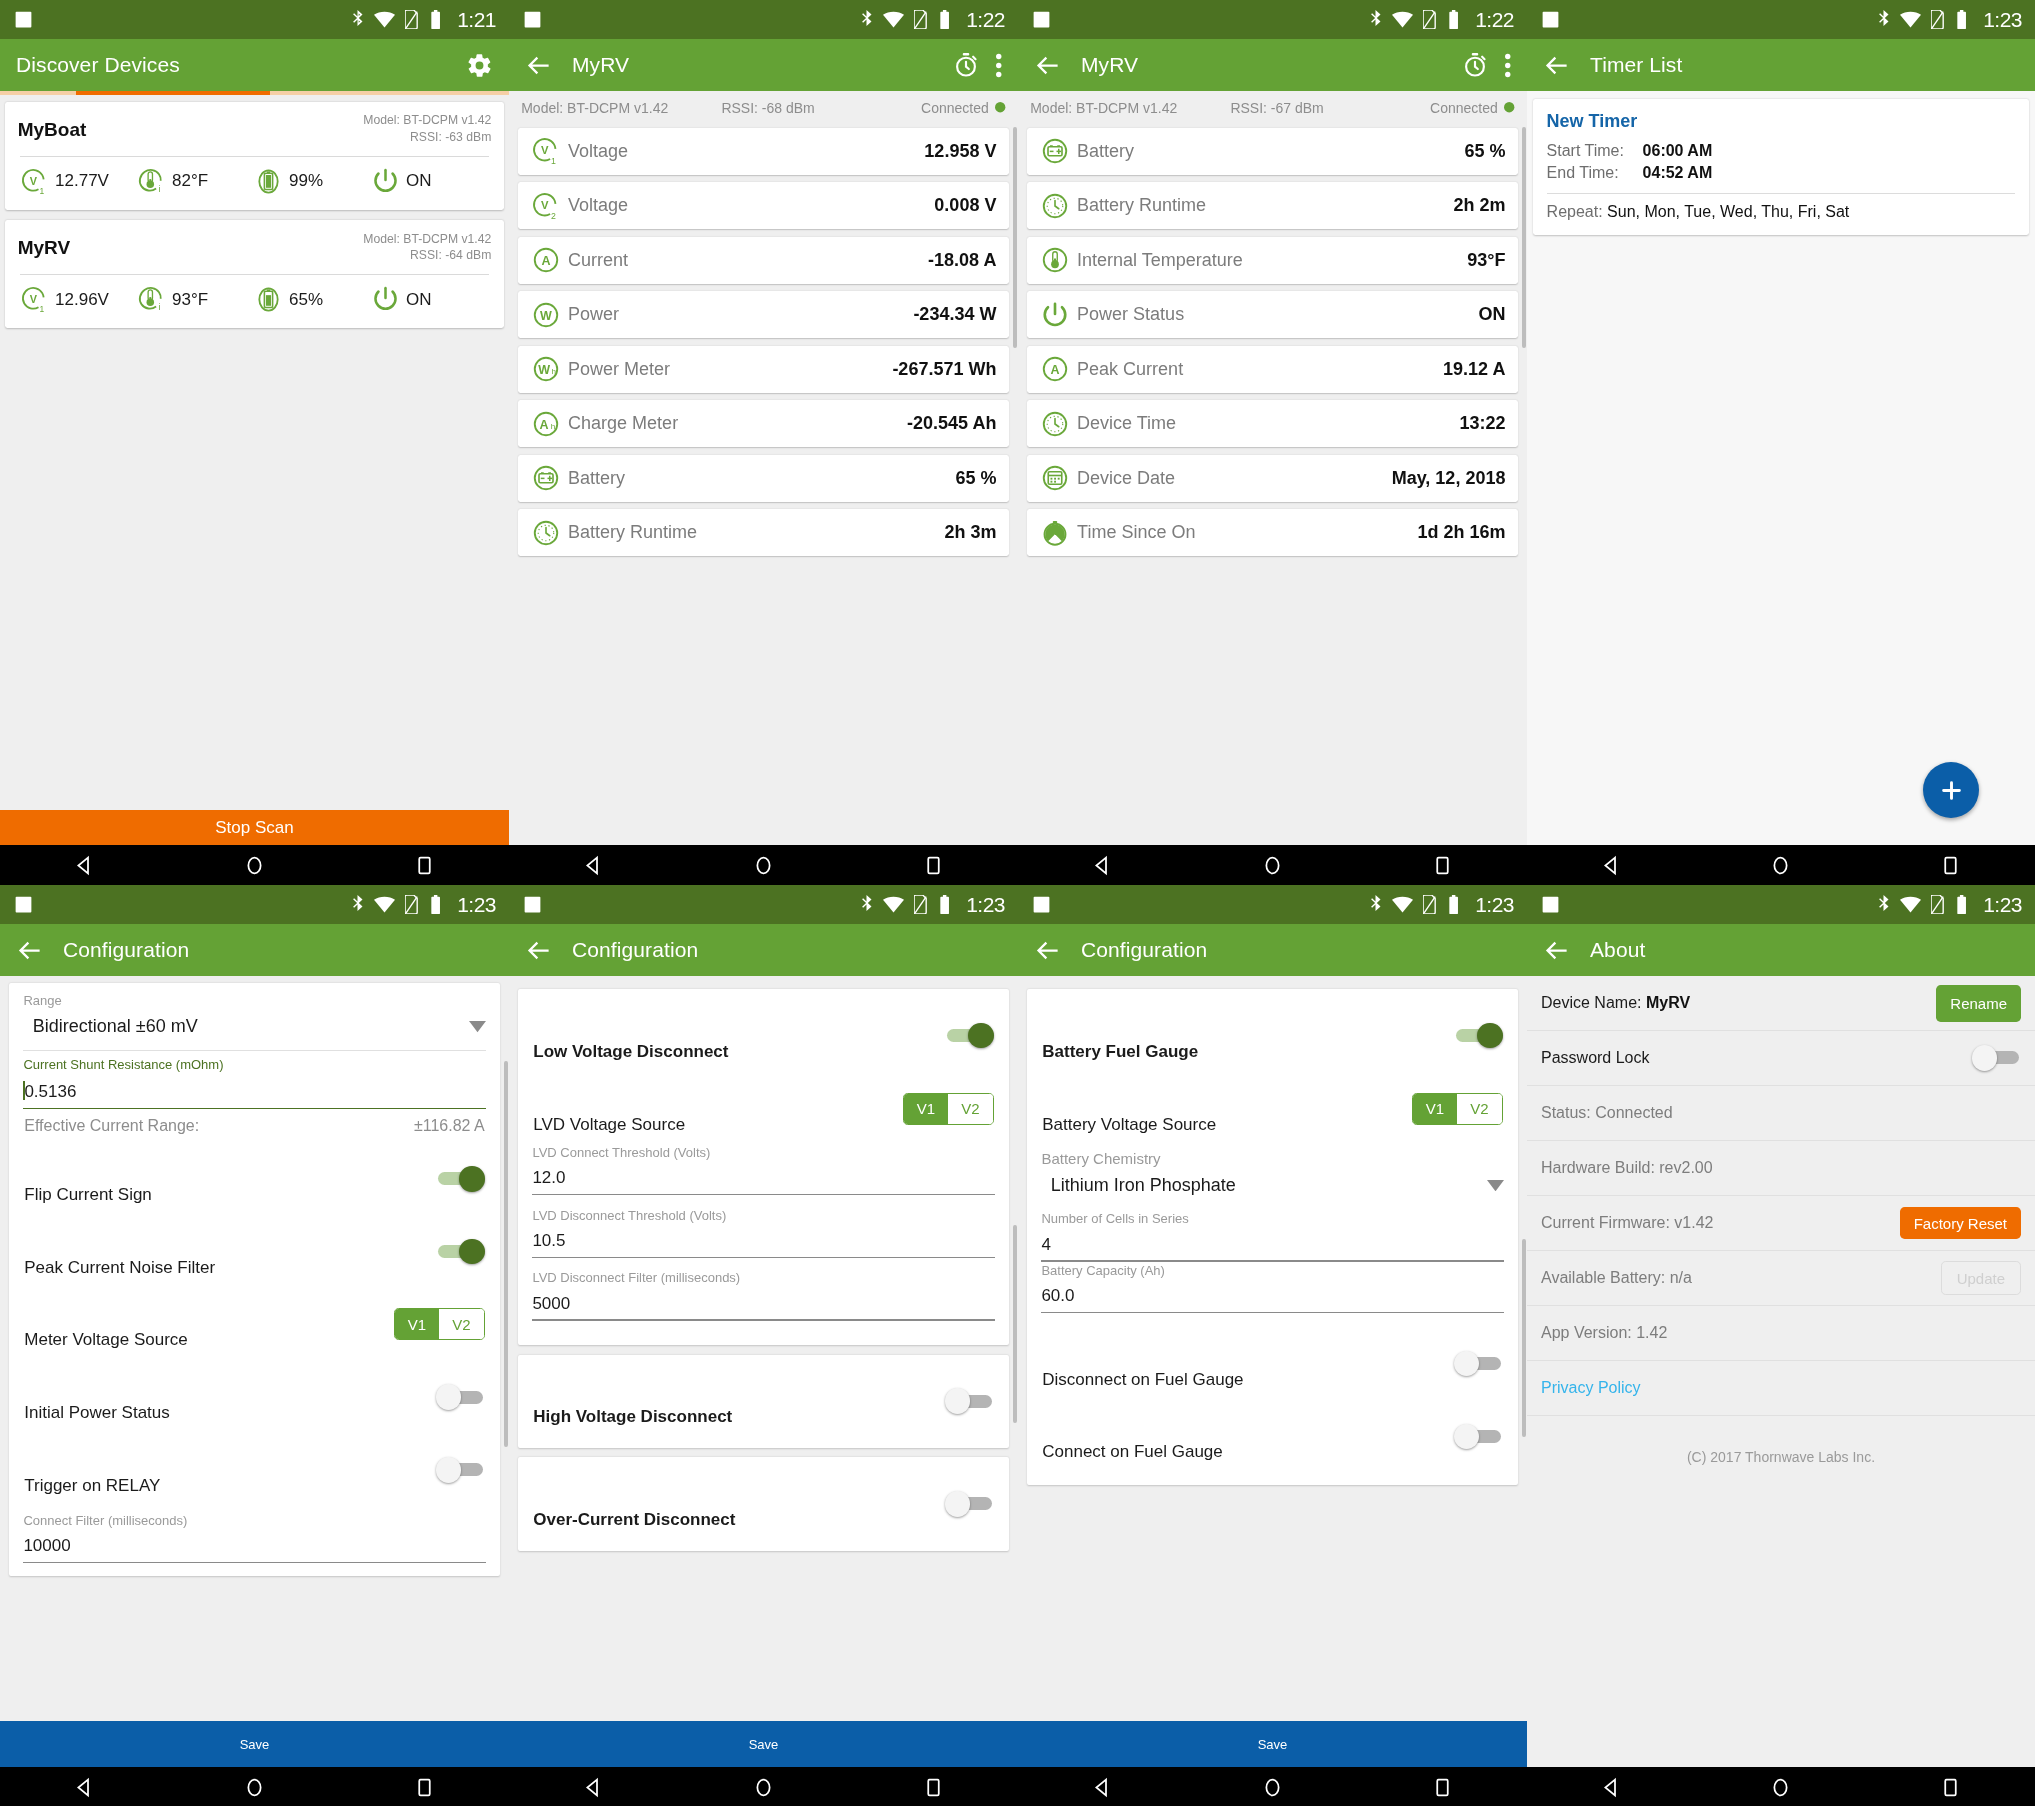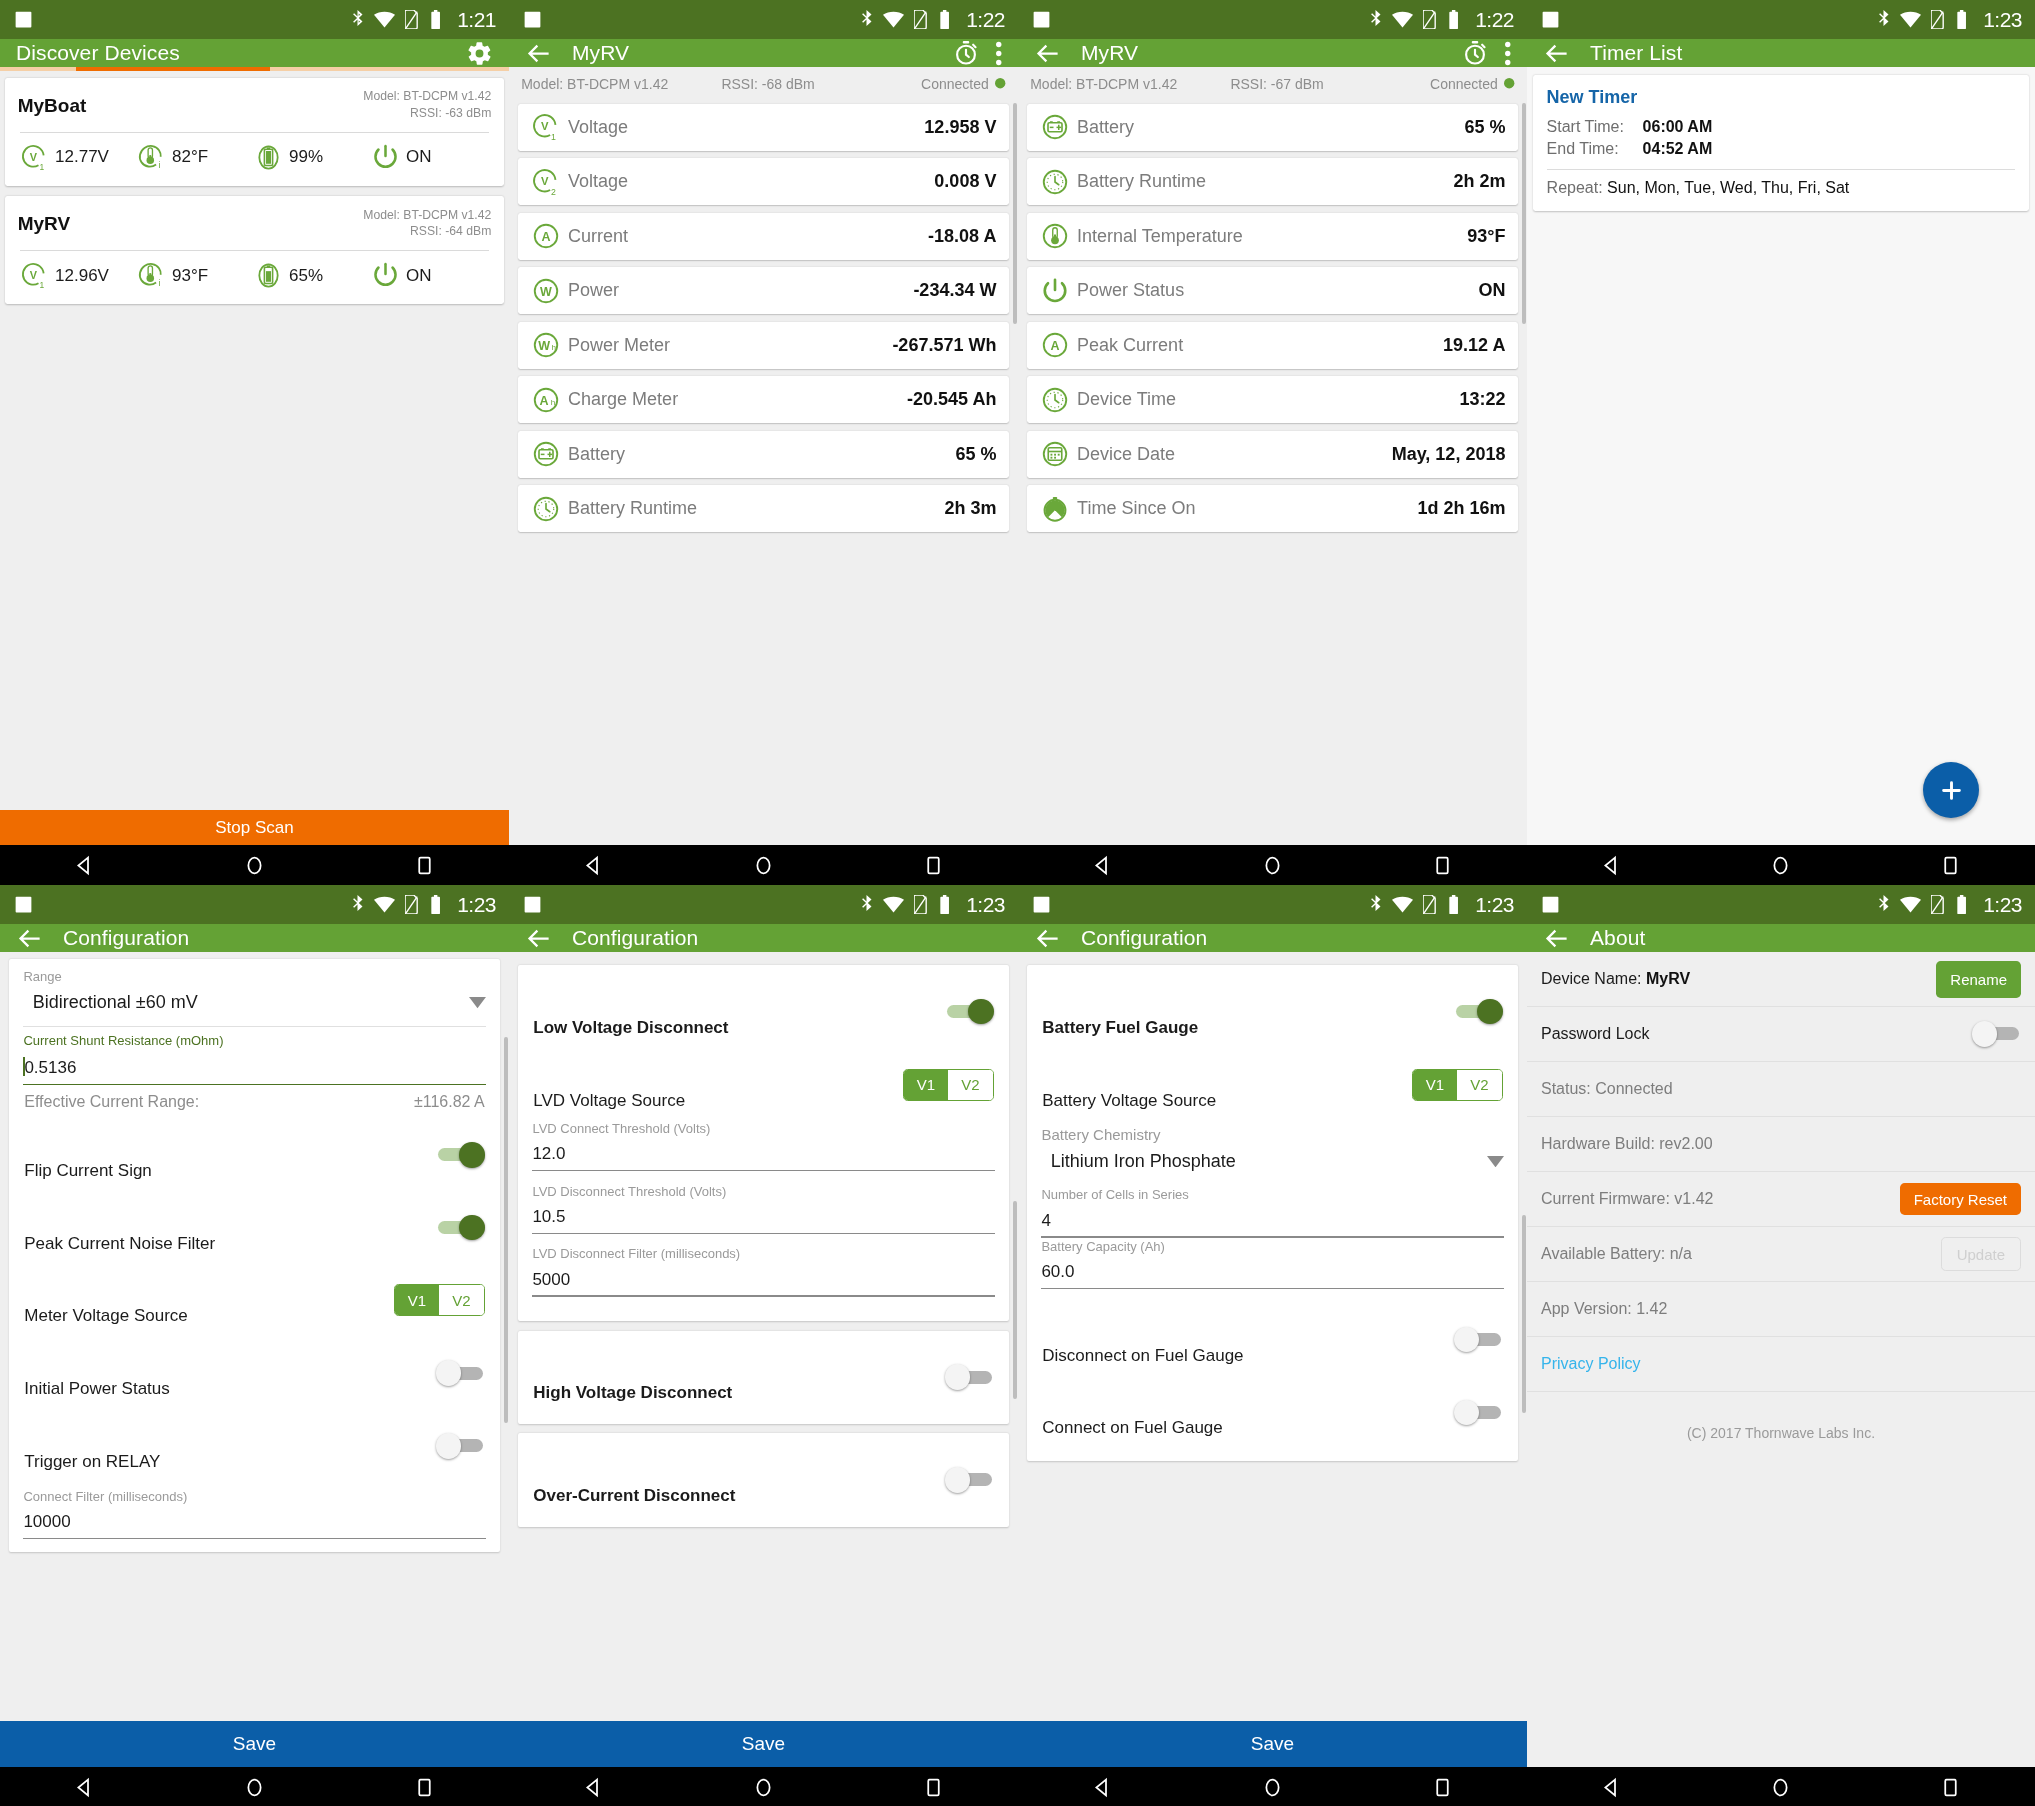--- a/index.html
+++ b/index.html
@@ -13,21 +13,21 @@
   .phone { position:relative; overflow:hidden; background:#fef9c3; display:flex; flex-direction:column; }
 
   
   .statusbar { height:39px; background:#4c7222; display:flex; align-items:center; padding:0 13px; flex:none; }
   .sb-left { display:flex; align-items:center; }
   .sb-right { margin-left:auto; display:flex; align-items:center; gap:10.4px; }
   .sb-icon { fill:#fff; display:block; }
   .sb-time { color:#fff; font-size:21px; font-family:"Liberation Sans", sans-serif; letter-spacing:-0.5px; margin-left:5.6px; }
 
   
-  .appbar { height:28px; background:#64a235; display:flex; align-items:center; padding:12px 16px; flex:none; position:relative; }
+  .appbar { height:52px; background:#64a235; display:flex; align-items:center; padding:12px 16px; flex:none; position:relative; }
   .appbar .title { color:#fff; font-size:21px; font-weight:400; letter-spacing:0.1px; }
   .appbar .back { width:27px; height:27px; margin-right:20px; flex:none; }
   .appbar .actions { margin-left:auto; display:flex; align-items:center; gap:16px; }
   .appbar svg { display:block; }
 
   .progressbar { height:4.2px; background:#f5cfa6; flex:none; position:relative; overflow:hidden; }
   .progressbar i { position:absolute; left:15%; width:38%; top:0; bottom:0; background:#ef6c00; display:block; }
 
   
   .content { flex:1 1 auto; overflow:hidden; position:relative; }
@@ -94,21 +94,21 @@
   .tg.off .track { background:#b4b4b4; right:1.9px; left:6.6px;}
   .tg.off .knob { left:0; background:#f4f4f4; }
 
   
   .seg { display:flex; border:0.9px solid #64a235; border-radius:4.7px; overflow:hidden; height:32px; width:91px; }
   .seg div { flex:1; display:flex; align-items:center; justify-content:center; font-size:15px; }
   .seg .sel { background:#64a235; color:#fff; }
   .seg .unsel { background:#fff; color:#64a235; }
 
   
-  .savebar { height:46px; background:#0b5ea8; color:#fff; display:flex; align-items:center; justify-content:center; font-size:19px; flex:none; }
+  .savebar { height:46px; background:#0b5ea8; color:#fff; display:flex; align-items:center; justify-content:center; font-size:13px; flex:none; }
   .scanbar { height:35px; background:#ef6c00; color:#fff; display:flex; align-items:center; justify-content:center; font-size:17px; flex:none; }
 
   
   .ab-row { display:flex; align-items:center; padding:0 14px; min-height:55px; border-bottom:0.9px solid #e0e0e0; }
   .ab-row .t { font-size:16px; color:#7d7d7d; }
   .ab-row .t.dark { color:#1b1b1b; }
   .ab-row .t b { color:#111; }
   .ab-row .r { margin-left:auto; }
   .btn-green { background:#64a235; color:#fff; border-radius:4.7px; padding:10px 14px; font-size:15px; }
   .btn-orange { background:#ef6c00; color:#fff; border-radius:4.7px; padding:7.5px 14px; font-size:15px; }

